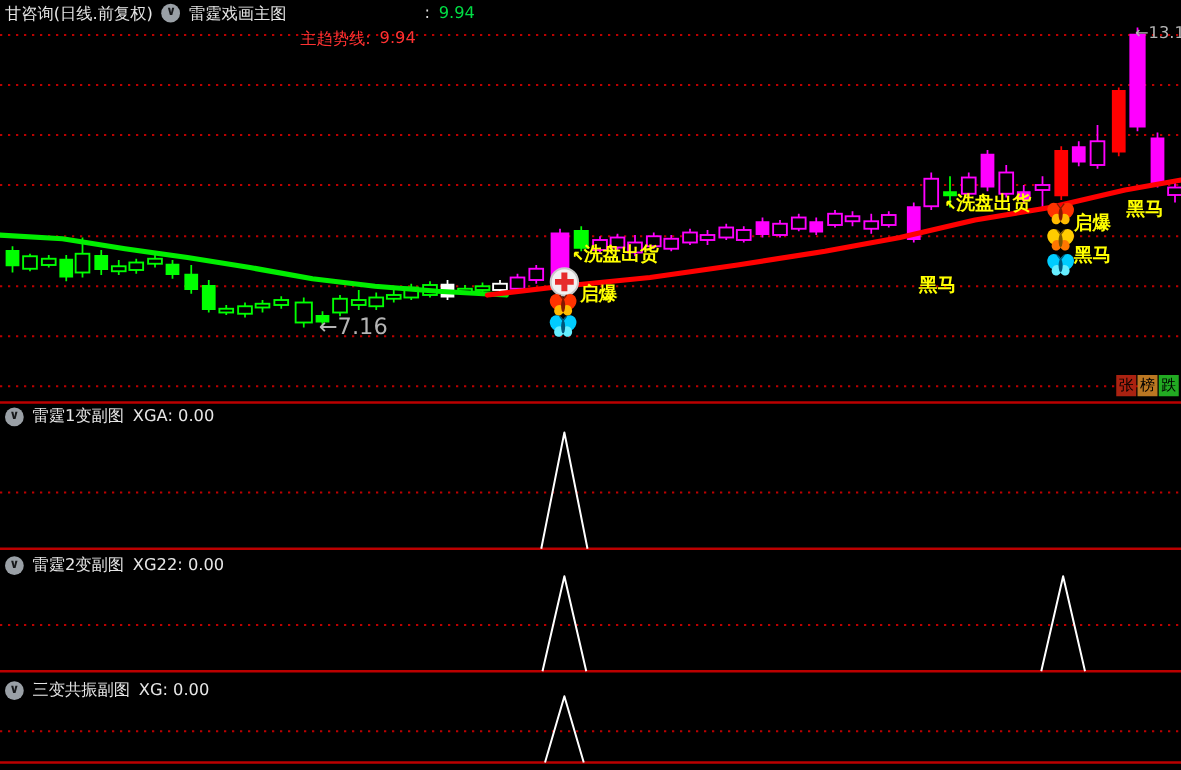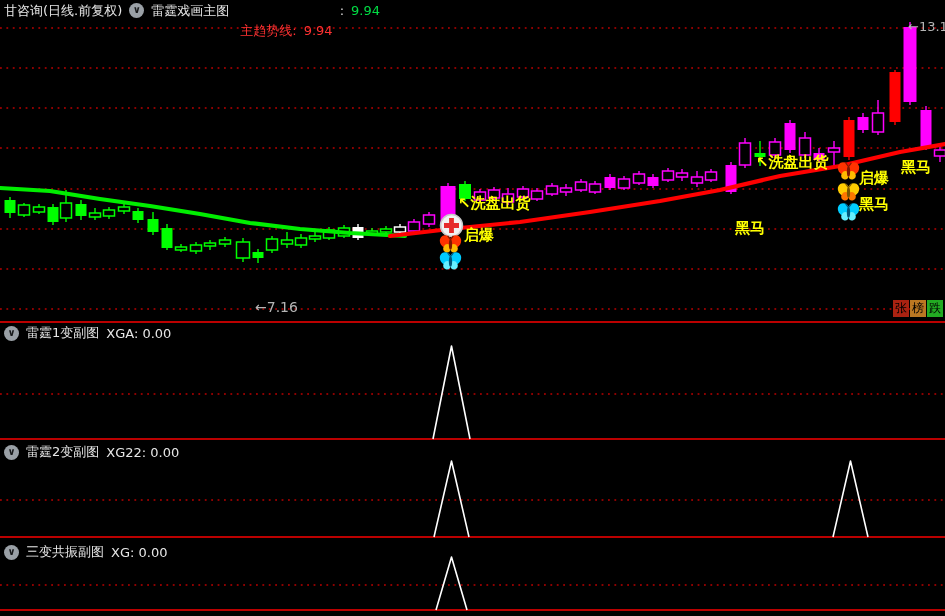--- a/index.html
+++ b/index.html
@@ -9,22 +9,22 @@
   .titlebar{position:absolute;left:4px;top:1px;height:19px;display:flex;align-items:center;gap:7px;
             font-size:13px;color:#e6e6e6;white-space:nowrap;z-index:5;}
   .circle-icon{display:inline-block;width:15px;height:15px;border-radius:50%;background:#9aa0a6;
                color:#17181a;font-size:10px;line-height:14px;text-align:center;font-weight:bold;}
   .t-red{color:#ff3232;margin-top:40px;}
   .t-green{color:#00dd44;}
   .t-sep{color:#dddddd;}
   .panel-header{position:absolute;left:4px;display:flex;align-items:center;gap:7px;
                 font-size:13px;color:#e6e6e6;white-space:nowrap;z-index:5;}
   .chart-label{position:absolute;white-space:nowrap;z-index:6;}
-  .lbl-yellow{color:#ffff00;font-size:15px;font-weight:bold;}
-  .lbl-gray{color:#b4b4b4;font-size:14px;margin-top:48px;}
+  .lbl-yellow{color:#ffff00;font-size:15px;font-weight:bold;font-family:Liberation Mono, monospace;}
+  .lbl-gray{color:#b4b4b4;font-size:18px;}
   .lbl-gray-sm{color:#b4b4b4;font-size:13px;}
   .badge{position:absolute;width:16px;height:17px;line-height:17px;text-align:center;
          font-size:12px;color:#000;z-index:6;}
   .icon-abs{position:absolute;z-index:7;}
 </style>
 </head>
 <body>
 
 <div id="screen">
 

